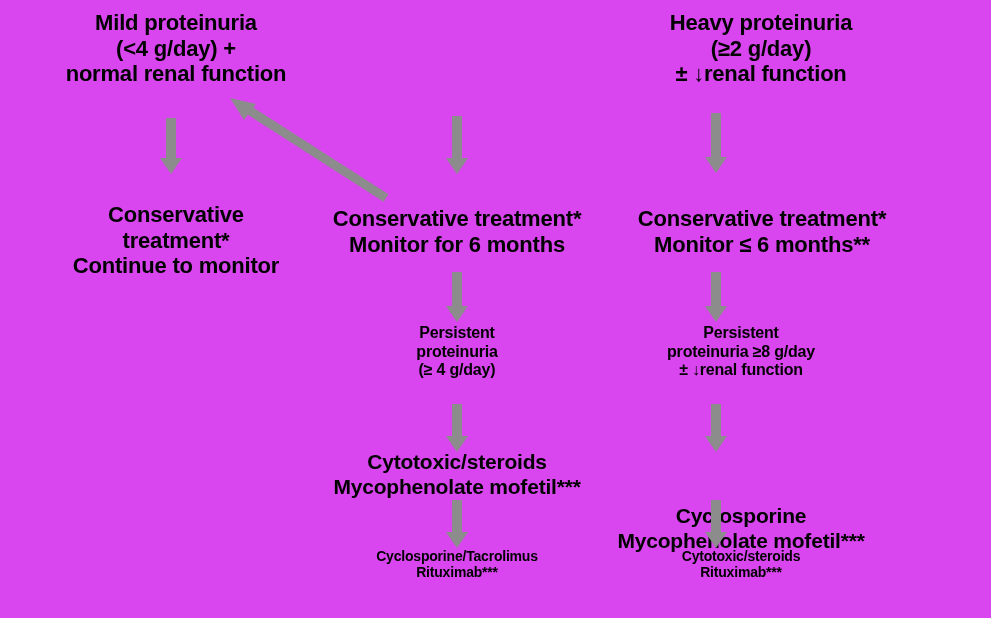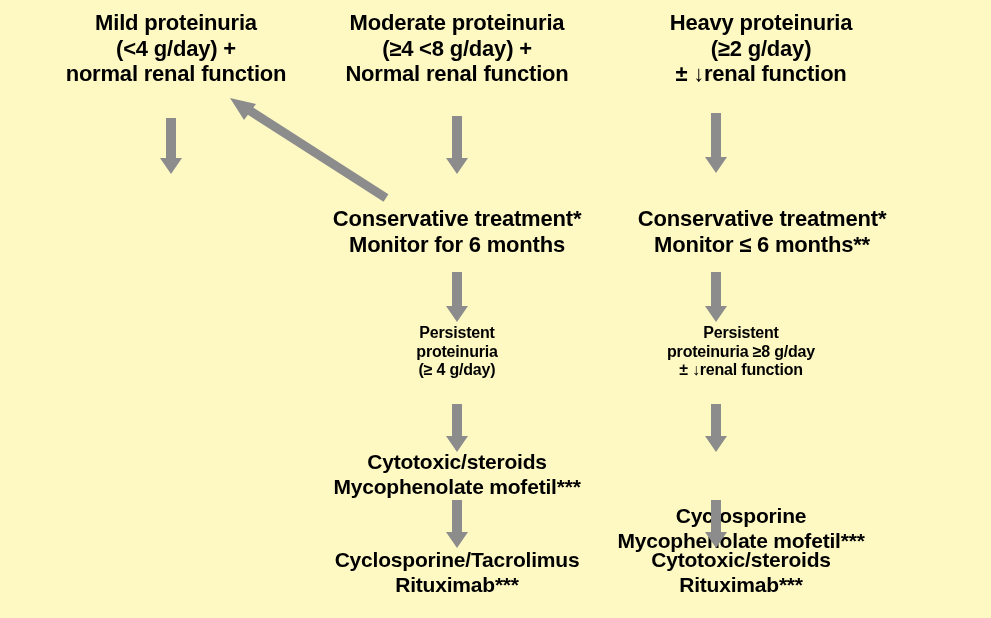--- a/index.html
+++ b/index.html
@@ -4,38 +4,38 @@
 <style>
   html, body {
     margin: 0;
     padding: 0;
     background: #ffffff;
   }
   #canvas {
     position: relative;
     width: 991px;
     height: 618px;
-    background: #fef9c3;
+    background: #d946ef;
     overflow: hidden;
     font-family: "Liberation Sans", sans-serif;
   }
   .node {
     position: absolute;
     text-align: center;
     font-weight: bold;
     color: #000000;
     line-height: 1.17;
     white-space: pre-line;
     letter-spacing: -0.2px;
   }
   .lvl-0 { font-size: 22px; }
   .lvl-1 { font-size: 22px; }
   .lvl-2 { font-size: 16px; }
   .lvl-3 { font-size: 21px; }
-  .lvl-4 { font-size: 21px; }
+  .lvl-4 { font-size: 14px; }
 
   
   .varrow {
     position: absolute;
   }
   .varrow .shaft {
     position: absolute;
     left: 50%;
     top: 0;
     transform: translateX(-50%);
@@ -68,24 +68,24 @@
 
   <div class="node lvl-0" style="left:42px; top:10px; width:268px;">Mild proteinuria
 (&lt;4 g/day) +
 normal renal function</div>
 
   <div class="varrow" style="left:155px; top:118px; width:32px; height:56px;">
     <div class="shaft" style="width:10px; height:42px;"></div>
     <div class="head"></div>
   </div>
 
+  <div class="node lvl-1" style="left:42px; top:202px; width:268px;">Conservative
+treatment*
+Continue to monitor</div>
 
-  <div class="node lvl-0" style="left:323px; top:10px; width:268px;">Moderate proteinuria
-(≥4 &lt;8 g/day) +
-Normal renal function</div>
 
   <div class="varrow" style="left:441px; top:116px; width:32px; height:58px;">
     <div class="shaft" style="width:10px; height:44px;"></div>
     <div class="head"></div>
   </div>
 
   <div class="node lvl-1" style="left:310px; top:206px; width:294px;">Conservative treatment*
 Monitor for 6 months</div>
 
   <div class="varrow" style="left:441px; top:272px; width:32px; height:50px;">

